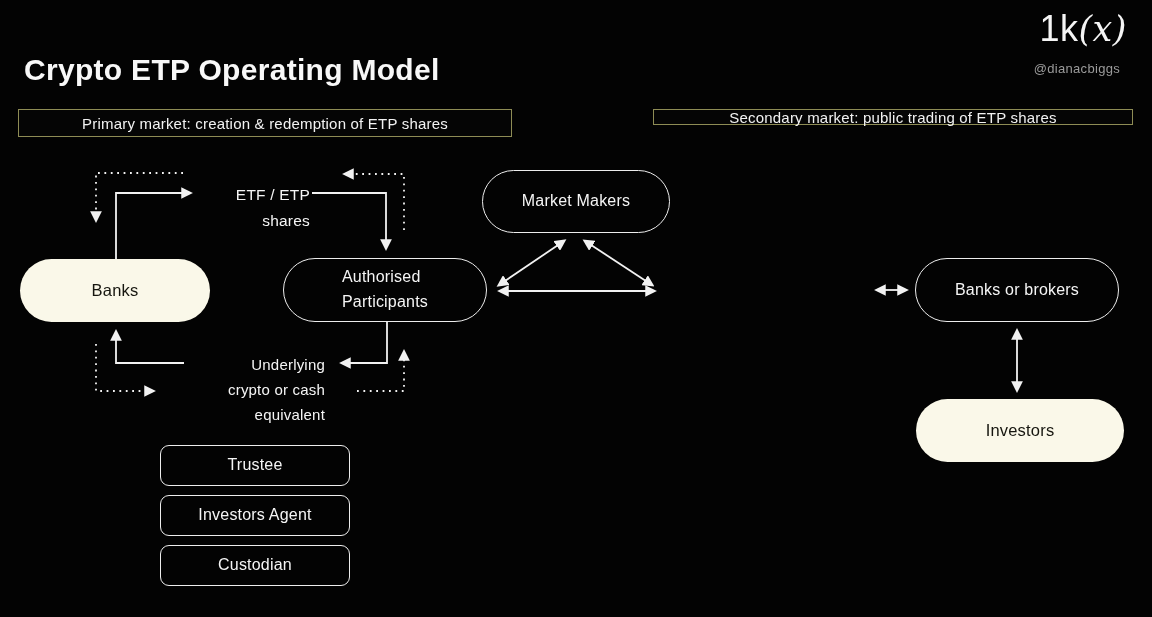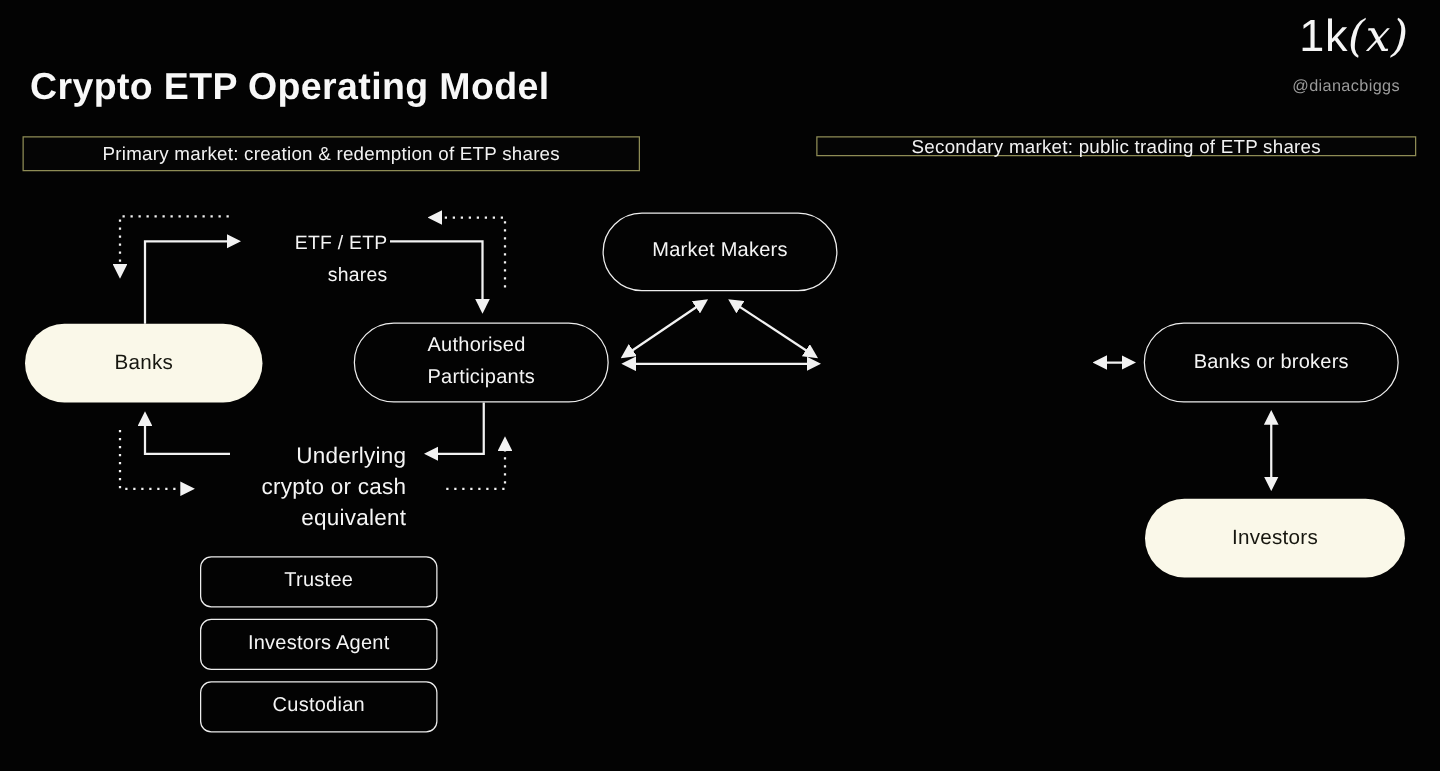--- a/index.html
+++ b/index.html
@@ -59,21 +59,21 @@
   .node-inv{left:916px;top:399px;width:208px;height:63px;}
   .node-trustee{left:160px;top:445px;width:190px;height:41px;}
   .node-transfer{left:160px;top:495px;width:190px;height:41px;}
   .node-custodian{left:160px;top:545px;width:190px;height:41px;}
 
   .free-label{
     position:absolute;color:#f5f5f5;font-weight:400;
     text-align:right;white-space:pre-line;letter-spacing:.2px;
   }
   .label-etp{left:190px;top:182px;width:120px;font-size:15.5px;line-height:26px;}
-  .label-underlying{left:180px;top:352px;width:145px;font-size:18px;line-height:25px;}
+  .label-underlying{left:180px;top:352px;width:145px;font-size:15px;line-height:25px;}
 
   svg.arrows{position:absolute;left:0;top:0;pointer-events:none;}
   .solid{stroke:#f2f2f2;stroke-width:1.8;fill:none;}
   .dotted{stroke:#f2f2f2;stroke-width:1.8;fill:none;stroke-dasharray:1.8 4.6;}
 </style>
 </head>
 <body>
 
 <div class="stage">
 

